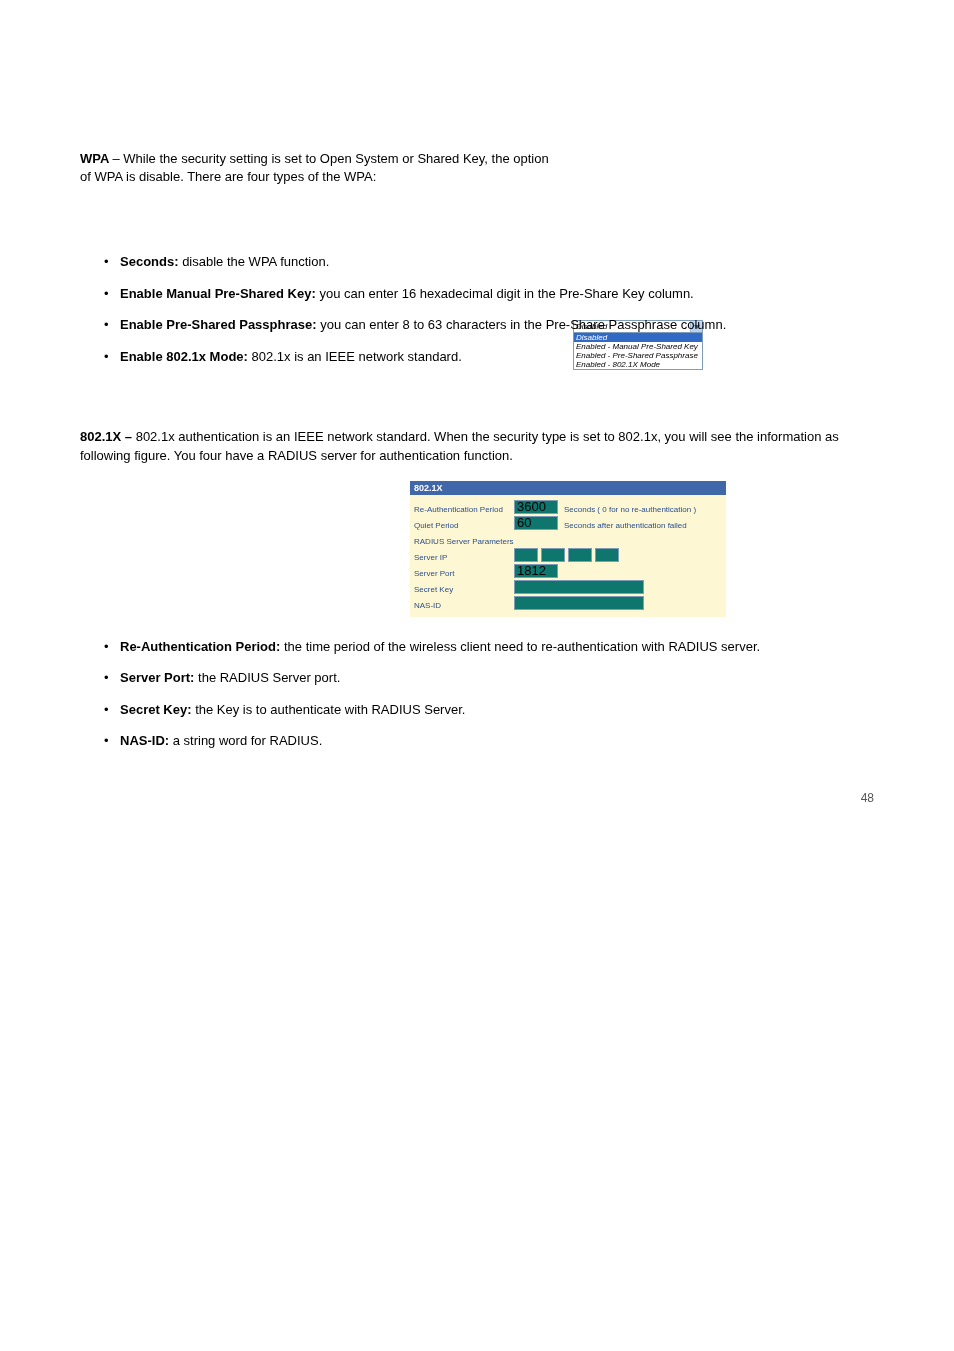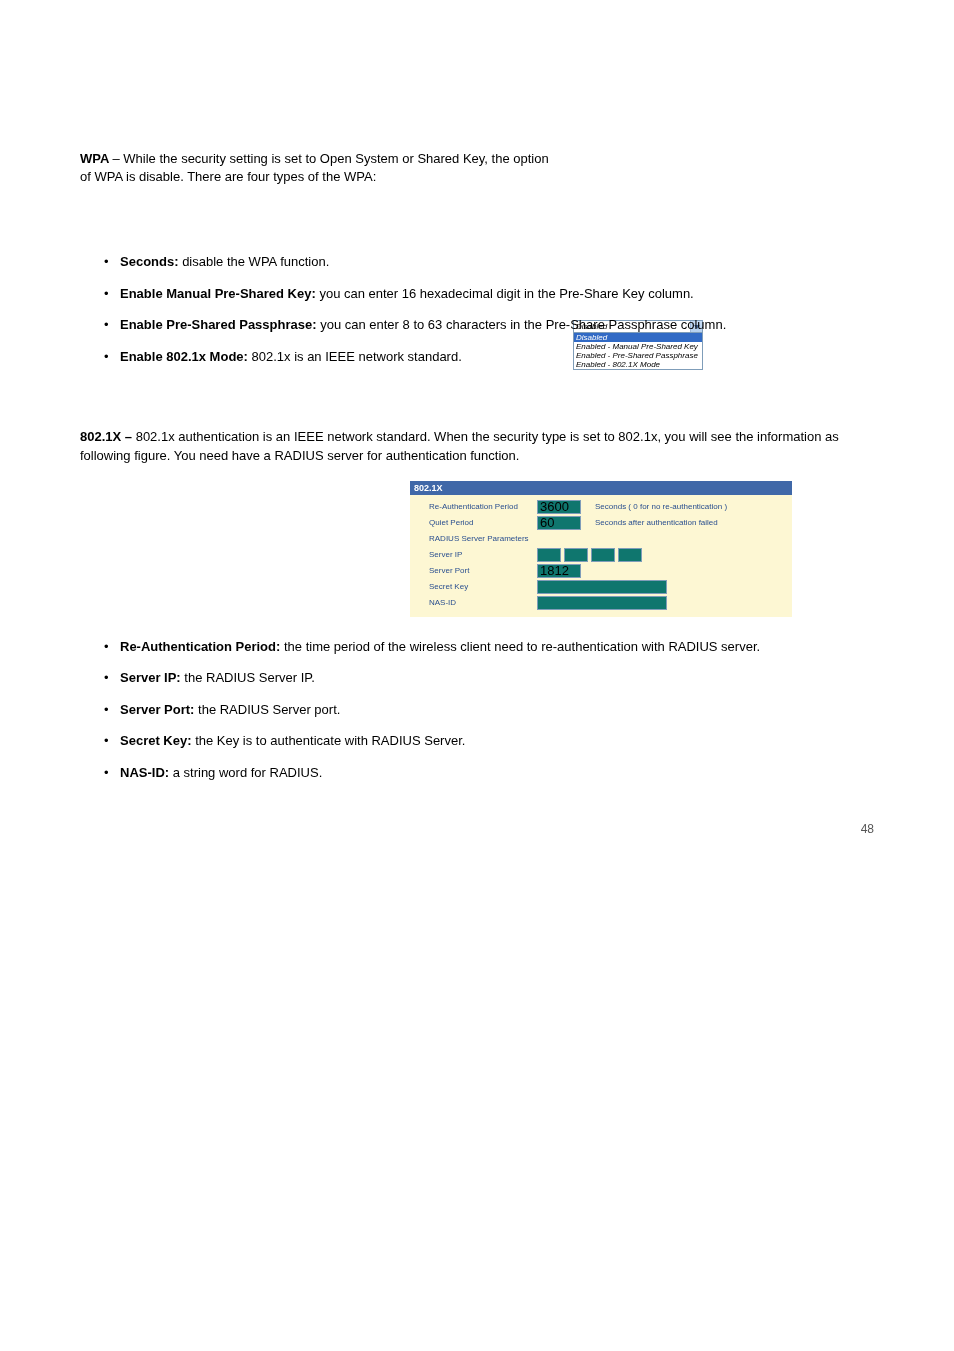--- a/index.html
+++ b/index.html
@@ -73,41 +73,40 @@
     overflow: hidden;
   }
   .dd-opt.sel {
     background: #316ac5;
     color: #fff;
   }
   
   
   .panel-wrap {
     margin: 10px 0 20px 330px;
-    width: 382px;
+    width: 316px;
     font-family: Tahoma, sans-serif;
     font-size: 8px;
   }
   .panel-header {
     background: #4068a8;
     color: #fff;
     font-weight: bold;
     padding: 2px 4px;
     font-size: 9px;
   }
   .panel-body {
     background: #fdf7d3;
     padding: 4px 0 6px 0;
   }
   .prow {
     display: flex;
-    align-items: center;
-    padding: 1px 19px;
+    align-items: flex-end;
+    padding: 1px 4px;
     min-height: 16px;
-    gap: 8px;
   }
   .plabel {
     width: 100px;
     color: #2a4f8f;
     font-size: 8px;
   }
   .pval input.tx {
     font-family: Tahoma, sans-serif;
     font-size: 13px;
     border: 1px solid #7f9db9;
@@ -176,21 +175,21 @@
   <div class="bullet">
     <span class="inline-bold">Enable Pre-Shared Passphrase: </span><span>you can enter 8 to 63 characters in the Pre-Share Passphrase column.</span>
   </div>
   <div class="bullet">
     <span class="inline-bold">Enable 802.1x Mode: </span><span>802.1x is an IEEE network standard.</span>
   </div>
 
   <div class="gap-med"></div>
 
   <div class="para">
-    <span class="inline-bold">802.1X – </span><span>802.1x authentication is an IEEE network standard. When the security type is set to 802.1x, you will see the information as following figure. You need have a RADIUS server for authentication function.</span>
+    <span class="inline-bold">802.1X – </span><span>802.1x authentication is an IEEE network standard. When the security type is set to 802.1x, you will see the information as following figure. You four have a RADIUS server for authentication function.</span>
   </div>
 
   <div class="panel-wrap">
     <div class="panel-header">802.1X</div>
     <div class="panel-body">
 
       <div class="prow">
         <div class="plabel">Re-Authentication Period</div>
         <div class="pval">
           <input class="tx wide" value="3600" style="">
@@ -241,23 +240,20 @@
         </div>
       </div>
 
     </div>
   </div>
 
   <div class="bullet">
     <span class="inline-bold">Re-Authentication Period: </span><span>the time period of the wireless client need to re-authentication with RADIUS server.</span>
   </div>
   <div class="bullet">
-    <span class="inline-bold">Server IP: </span><span>the RADIUS Server IP.</span>
-  </div>
-  <div class="bullet">
     <span class="inline-bold">Server Port: </span><span>the RADIUS Server port.</span>
   </div>
   <div class="bullet">
     <span class="inline-bold">Secret Key: </span><span>the Key is to authenticate with RADIUS Server.</span>
   </div>
   <div class="bullet">
     <span class="inline-bold">NAS-ID: </span><span>a string word for RADIUS.</span>
   </div>
 
   <div class="footer">48</div>

